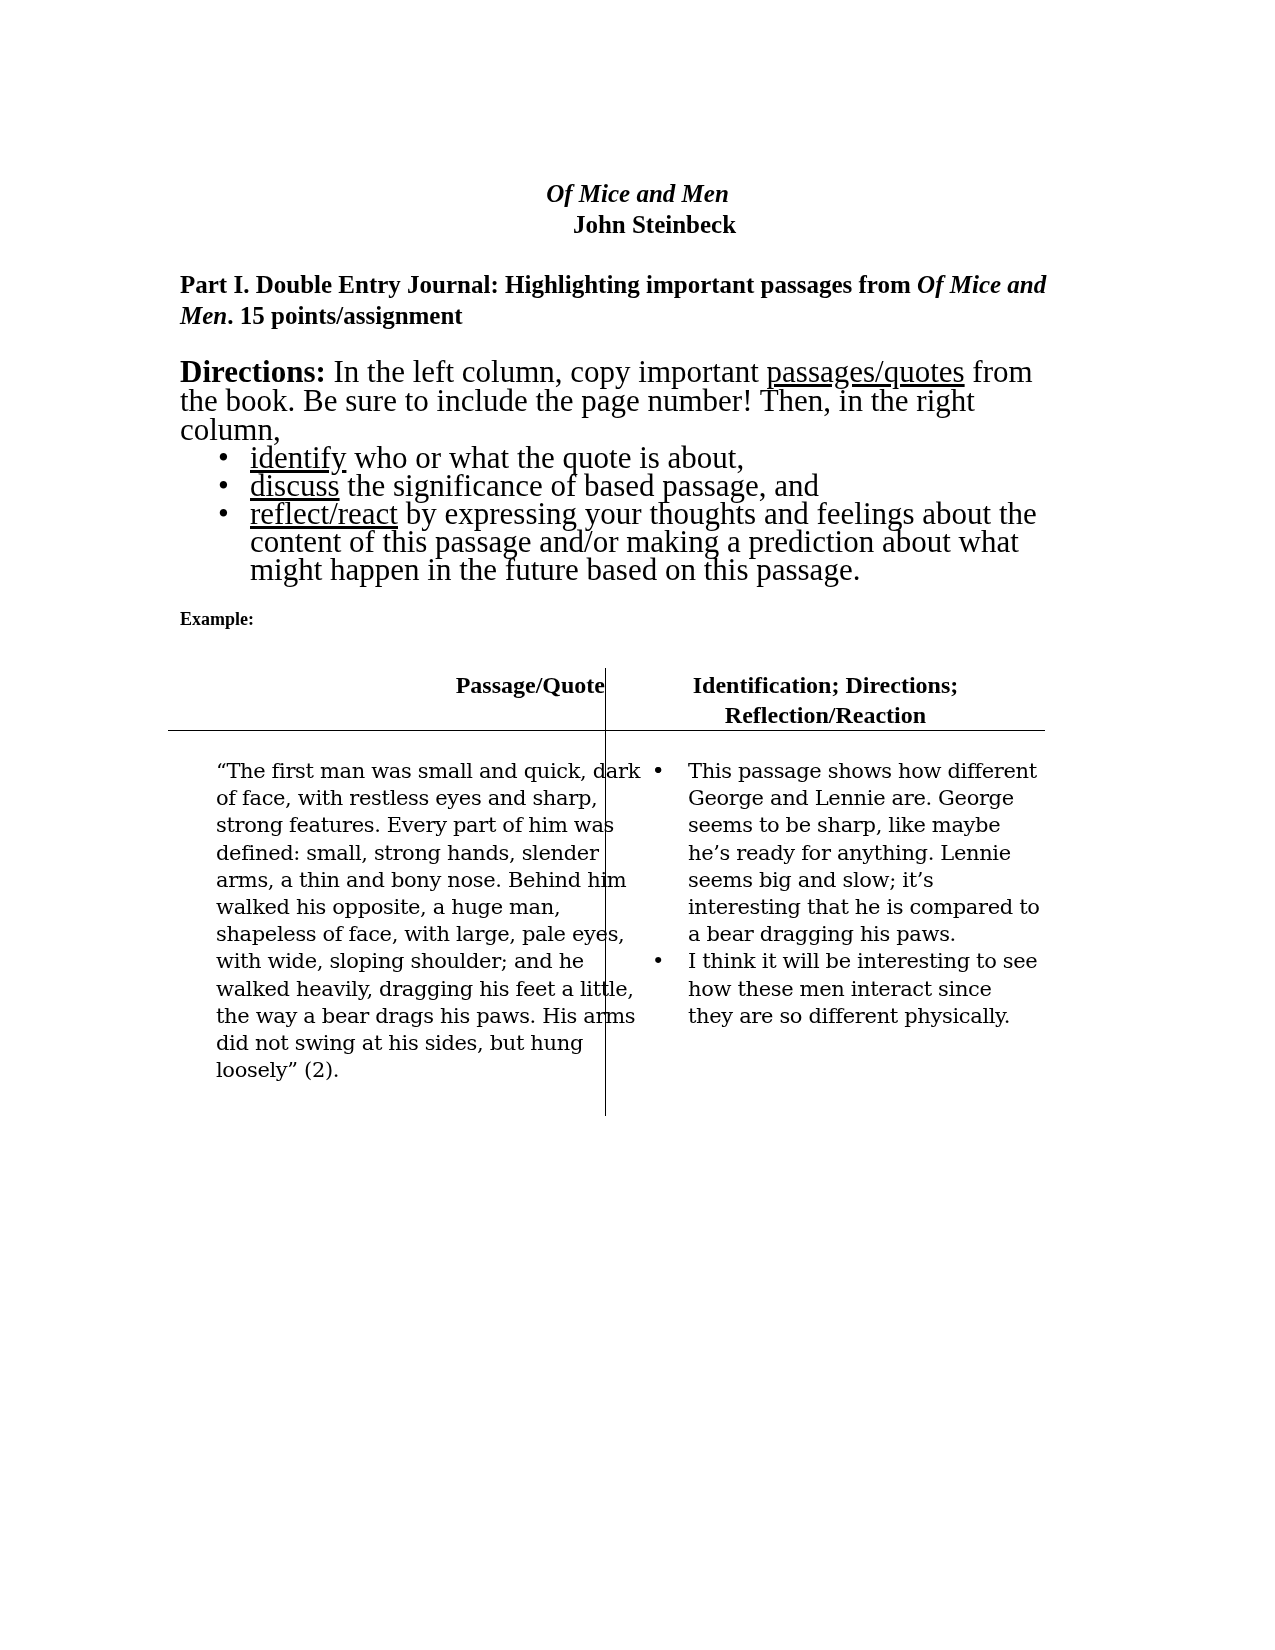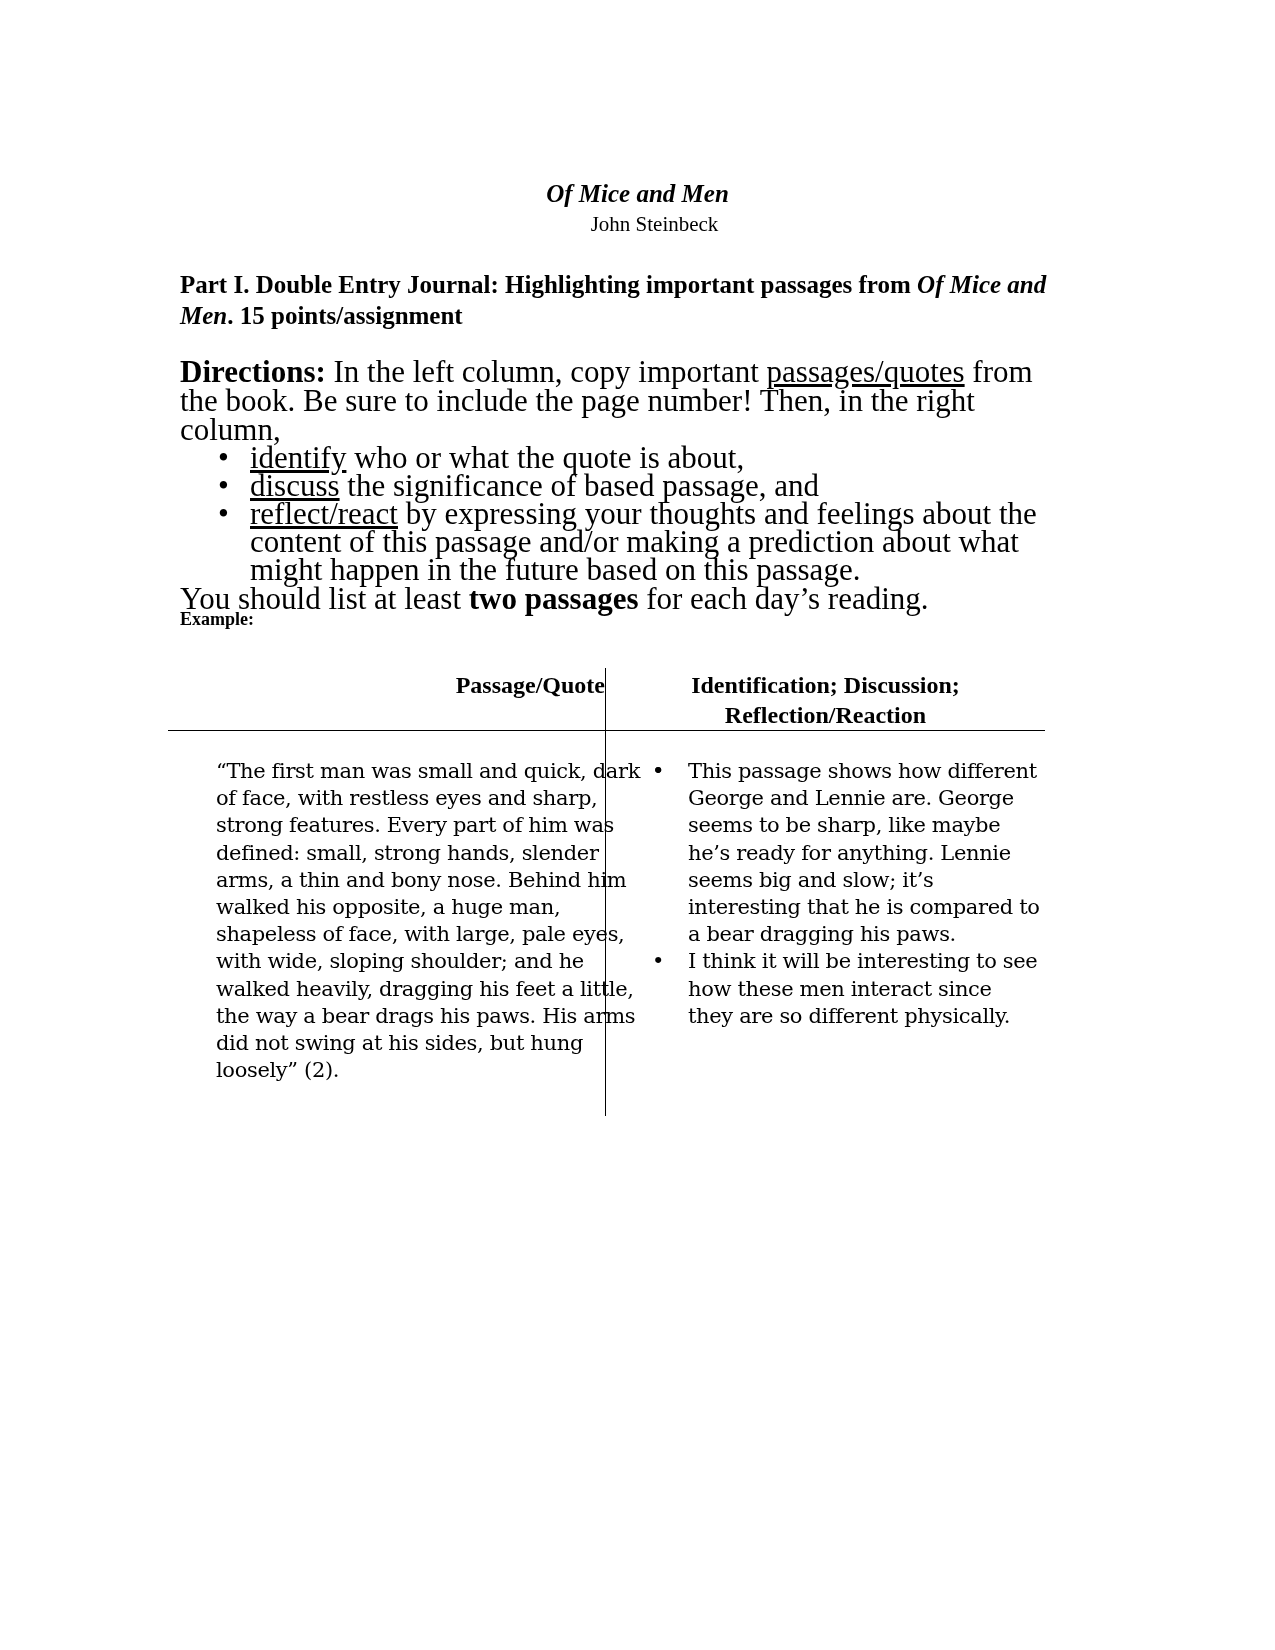--- a/index.html
+++ b/index.html
@@ -1,20 +1,20 @@
 <!DOCTYPE html>
 <html><head>
 <meta charset="utf-8">
 <style>
   html, body { margin: 0; padding: 0; background: #ffffff; }
   body { width: 1275px; height: 1650px; position: relative; color: #000; font-family: "DejaVu Serif", serif; }
   .page { position: absolute; left: 0; top: 2px; width: 1275px; height: 1194px; }
   .title-block { position: absolute; left: 0; top: 176px; width: 1275px; text-align: center; }
   .book-title { font-family: "Liberation Serif", serif; font-weight: bold; font-style: italic; font-size: 25px; line-height: 31px; }
-  .author { font-family: "Liberation Serif", serif; font-weight: normal; font-size: 21px; line-height: 31px; margin-left: 34px; }
+  .author { font-family: "Liberation Serif", serif; font-weight: bold; font-size: 25px; line-height: 31px; margin-left: 34px; }
   .part-heading { position: absolute; left: 180px; top: 267px; width: 880px; font-family: "Liberation Serif", serif; font-weight: bold; font-size: 25px; line-height: 31px; }
   .part-heading .ital { font-style: italic; }
   .directions { position: absolute; left: 180px; top: 355px; width: 880px; font-family: "Liberation Serif", serif; font-size: 31px; line-height: 29px; }
   .directions .dlabel { font-weight: bold; }
   .u { text-decoration: underline; }
   .bullets { margin: 0; padding: 0; list-style: none; }
   .bullets li { position: relative; padding-left: 70px; line-height: 28px; }
   .bullets li .dot { position: absolute; left: 38px; top: 0; }
   .example-label { position: absolute; left: 180px; top: 607px; font-family: "Liberation Serif", serif; font-weight: bold; font-size: 18px; }
   .table { position: absolute; left: 168px; top: 666px; width: 877px; height: 450px; }
@@ -40,30 +40,29 @@
 
   <div class="part-heading"><span>Part I.  Double Entry Journal:  Highlighting important passages from </span><span class="ital">Of Mice and Men</span><span>. 15 points/assignment</span></div>
 
   <div class="directions">
     <div><span class="dlabel">Directions:</span><span>  In the left column, copy important </span><span class="u">passages/quotes</span><span> from the book. Be sure to include the page number! Then, in the right column,</span></div>
     <ul class="bullets">
       <li><span class="dot">•</span><span class="u">identify</span><span> who or what the quote is about,</span></li>
       <li><span class="dot">•</span><span class="u">discuss</span><span> the significance of based passage, and</span></li>
       <li><span class="dot">•</span><span class="u">reflect/react</span><span> by expressing your thoughts and feelings about the content of this passage and/or making a prediction about what might happen in the future based on this passage.</span></li>
     </ul>
-    <div><span>You should list at least </span><b>two passages</b><span> for each day’s reading.</span></div>
   </div>
 
   <div class="example-label">Example:</div>
 
   <div class="table">
     <div class="vline"></div>
     <div class="hline"></div>
     <div class="th-left">Passage/Quote</div>
-    <div class="th-right">Identification; Discussion; Reflection/Reaction</div>
+    <div class="th-right">Identification; Directions; Reflection/Reaction</div>
     <div class="quote">“The first man was small and quick, dark of face, with restless eyes and sharp, strong features.  Every part of him was defined: small, strong hands, slender arms, a thin and bony nose. Behind him walked his opposite, a huge man, shapeless of face, with large, pale eyes, with wide, sloping shoulder; and he walked heavily, dragging his feet a little, the way a bear drags his paws. His arms did not swing at his sides, but hung loosely” (2).</div>
     <div class="reflections">
       <ul>
         <li><span class="dot">•</span></li>
         <li><span class="dot">•</span><span>This passage shows how different George and Lennie are. George seems to be sharp, like maybe he’s ready for anything. Lennie seems big and slow; it’s interesting that he is compared to a bear dragging his paws.</span></li>
         <li><span class="dot">•</span><span>I think it will be interesting to see how these men interact since they are so different physically.</span></li>
       </ul>
     </div>
   </div>
 

